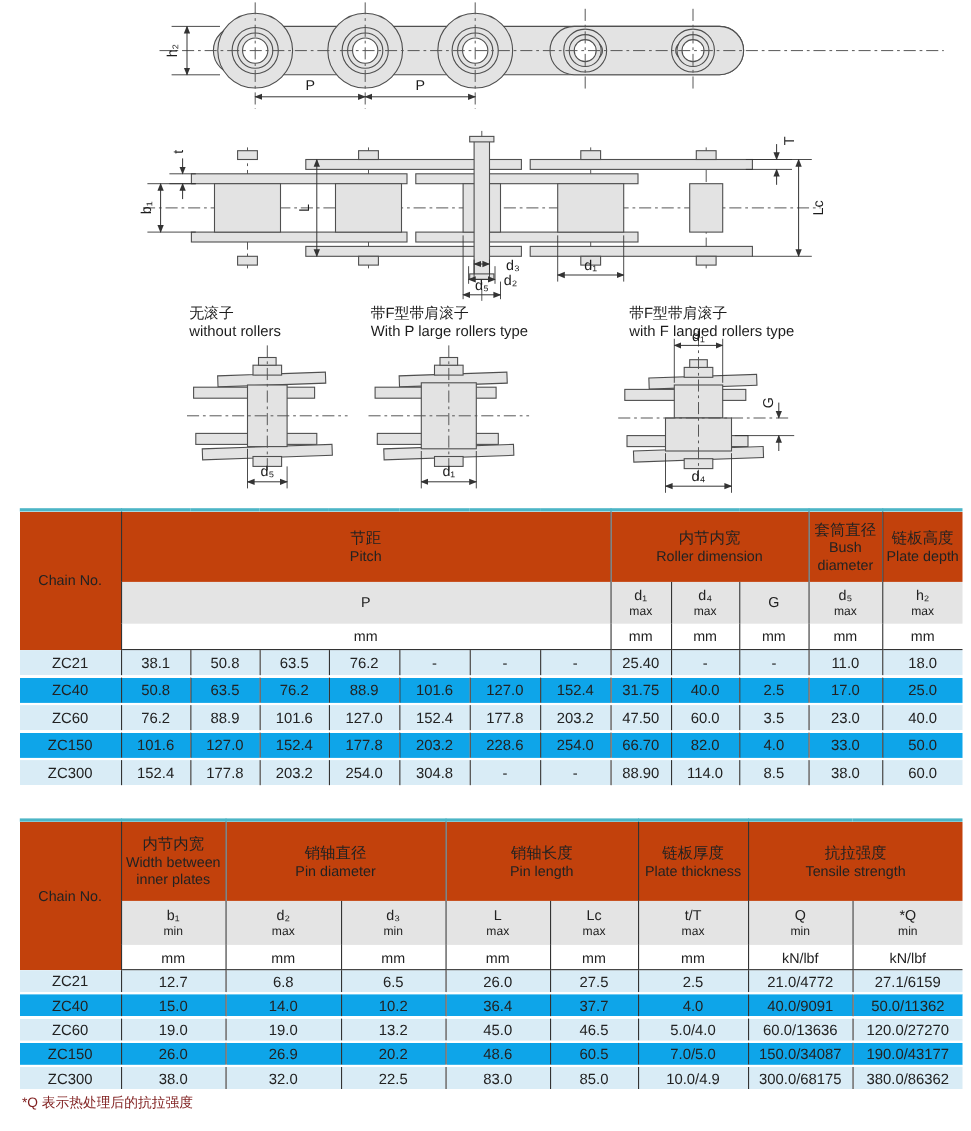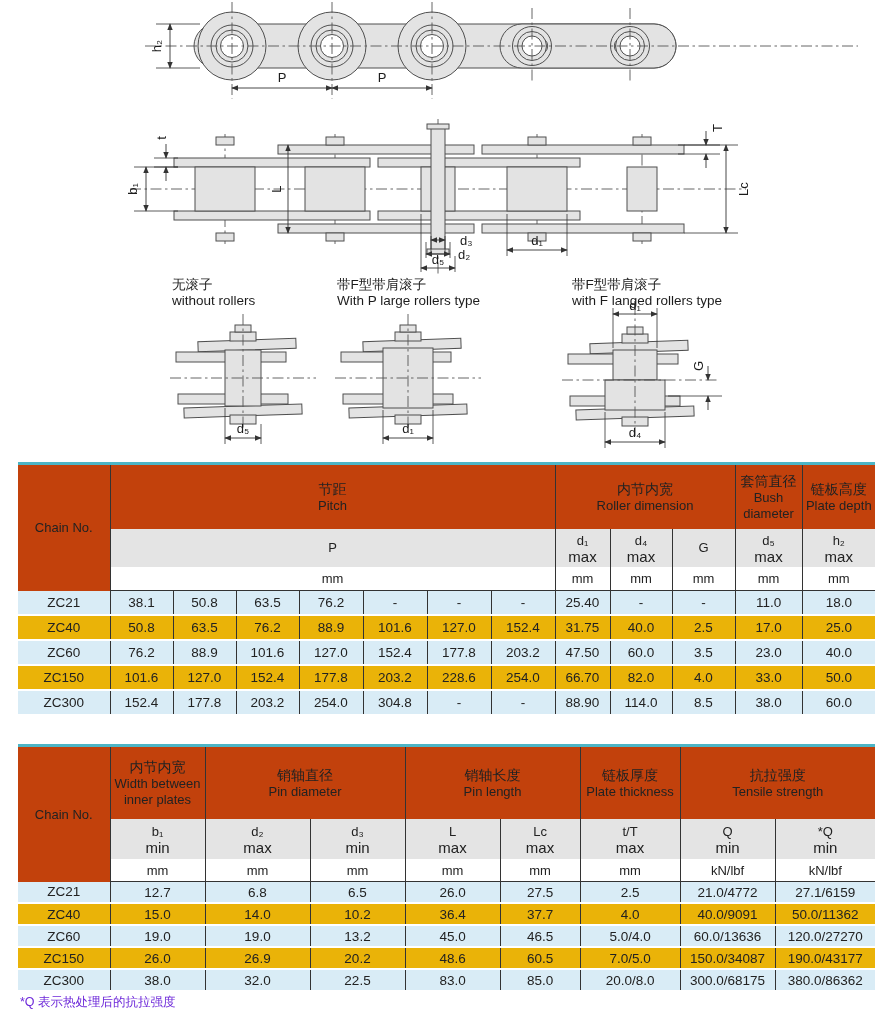--- a/index.html
+++ b/index.html
@@ -29,28 +29,28 @@
   #t2 tr.grp td { height:72px;margin-left:47px; }
   tr.band td { background:#e4e4e4; }
   #t1 tr.band td { height:38px; }
   #t2 tr.band td { height:40px; }
   tr.unit td { height:23px; border-bottom:1px solid #333; background:#fff; }
   #t2 tr.unit td { height:22px; }
   tr.rb td, tr.rg td { border-bottom:2px solid #fff; }
   #t1 tr.rb td, #t1 tr.rg td { height:23px; font-size:13.5px; }
   #t2 tr.rb td, #t2 tr.rg td { height:20px; font-size:13.5px; }
   tr.rb td { background:#d9ecf6; }
-  tr.rg td { background:#eab308; }
+  tr.rg td { background:#0ea5e9; }
   .zh { font-size:14px; line-height:18px; }
   .en { font-size:13px; line-height:16px; padding:0 2px; }
   .sym { font-size:13px; line-height:16px; }
-  .qual { font-size:15px; line-height:15px; }
+  .qual { font-size:11px; line-height:15px; }
   .chain-h { font-size:13.5px; }
 
-  .footnotes { position:absolute; left:20px; top:994px; font-size:12.5px; line-height:16px; color:#6d28d9; }
+  .footnotes { position:absolute; left:20px; top:994px; font-size:12.5px; line-height:16px; color:#7f1d1d; }
 </style>
 </head>
 <body>
 
 <div class="page">
 
   <svg class="abs" style="left:120px;top:2px;" width="755" height="112" viewBox="0 0 755 112">
     <defs>
       <marker id="a1" viewBox="0 0 10 10" refX="9" refY="5" markerWidth="8" markerHeight="8" orient="auto-start-reverse">
         <path d="M0,1 L10,5 L0,9 z" fill="#333"></path>
@@ -570,21 +570,21 @@
       <td>150.0/34087</td>
       <td>190.0/43177</td>
     </tr>
     <tr class="rb">
       <td>ZC300</td>
       <td>38.0</td>
       <td>32.0</td>
       <td>22.5</td>
       <td>83.0</td>
       <td>85.0</td>
-      <td>20.0/8.0</td>
+      <td>10.0/4.9</td>
       <td>300.0/68175</td>
       <td>380.0/86362</td>
     </tr>
   </tbody>
     </table>
 
   <div class="footnotes">
     <div>*Q 表示热处理后的抗拉强度</div>
   </div>
 

